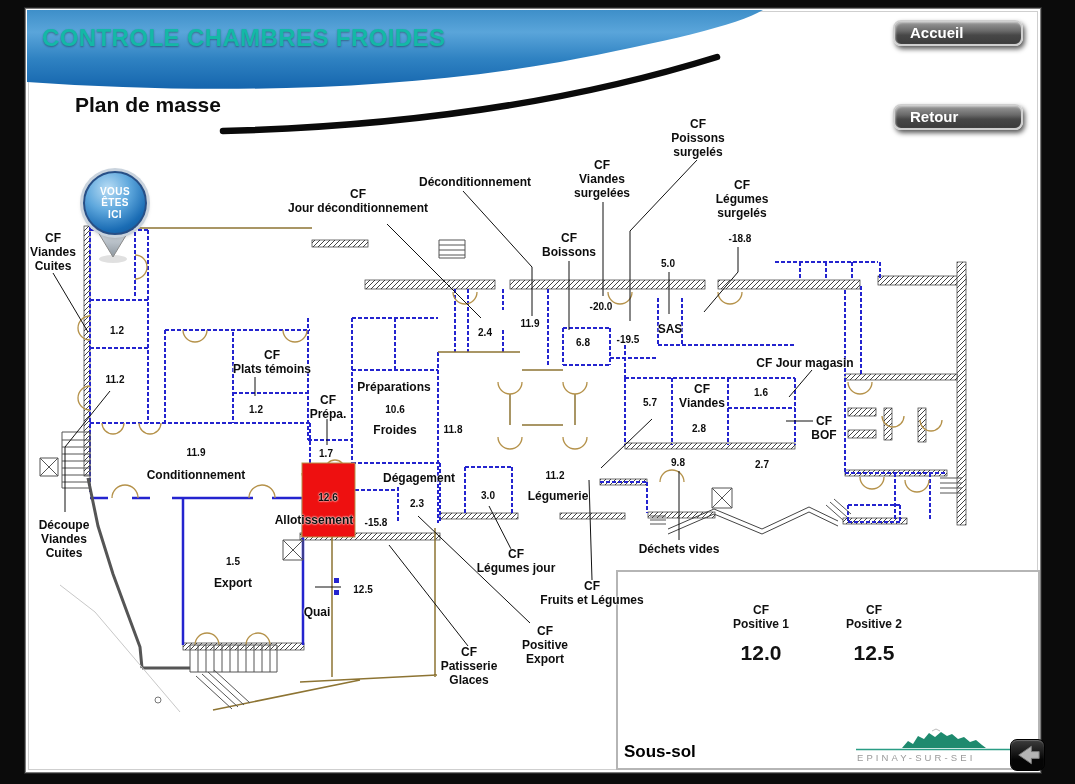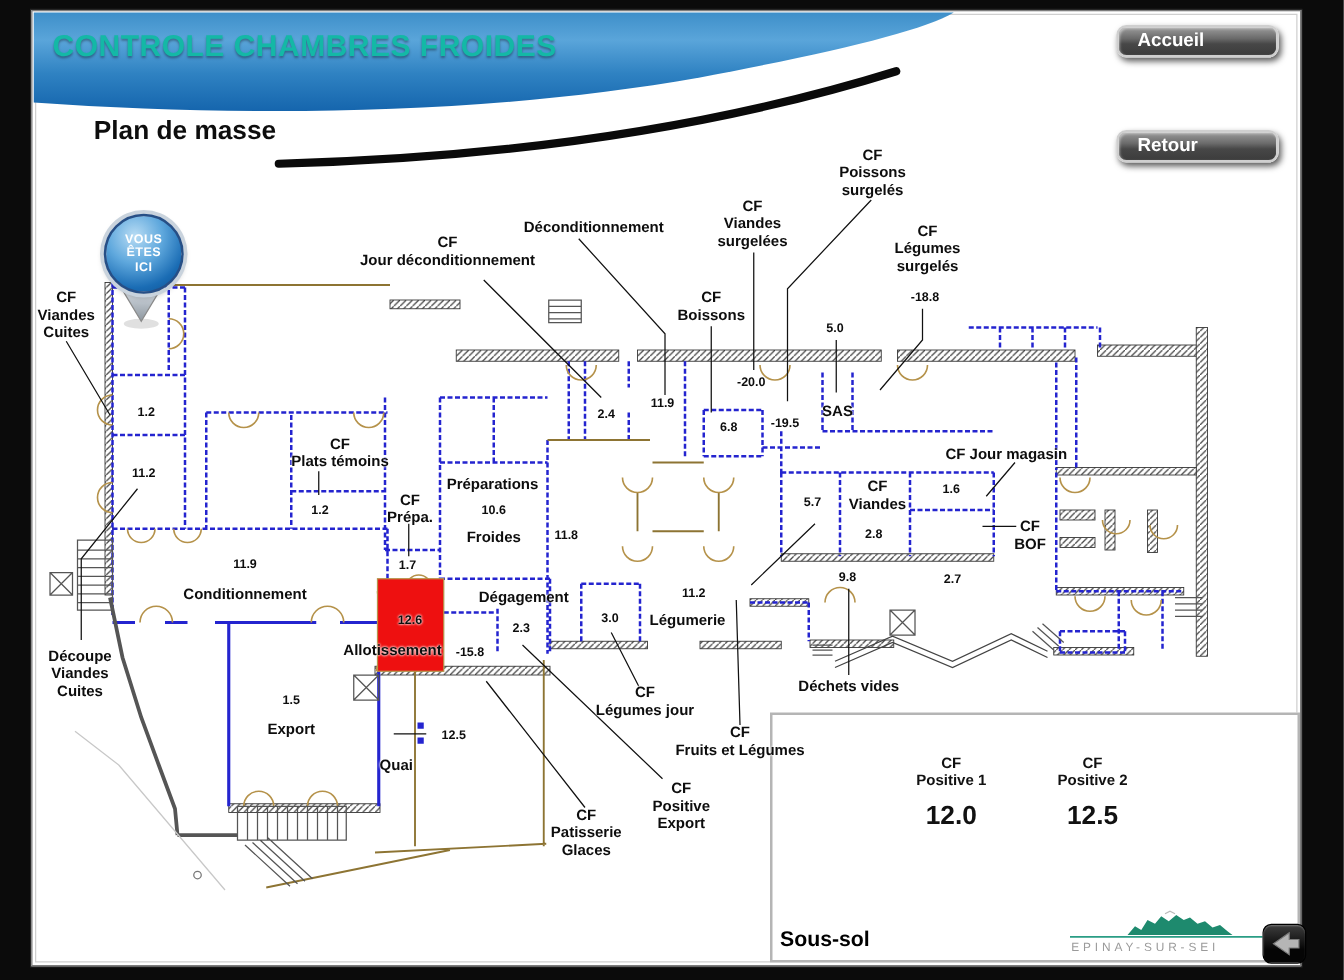--- a/index.html
+++ b/index.html
@@ -297,21 +297,21 @@
     </div>
     <div class="plabel value" style="left: 376px; top: 522px;">
       <div>-15.8</div>
     </div>
     <div class="plabel value" style="left: 488px; top: 495px;">
       <div>3.0</div>
     </div>
     <div class="plabel value" style="left: 555px; top: 475px;">
       <div>11.2</div>
     </div>
-    <div class="plabel name" style="left: 550px; top: 496px;">
+    <div class="plabel name" style="left: 550px; top: 496px; padding-left: 16px;">
       <div>Légumerie</div>
     </div>
     <div class="plabel name" style="left: 516px; top: 561px;">
       <div>CF</div>
       <div>Légumes jour</div>
     </div>
     <div class="plabel name" style="left: 592px; top: 593px;">
       <div>CF</div>
       <div>Fruits et Légumes</div>
     </div>

